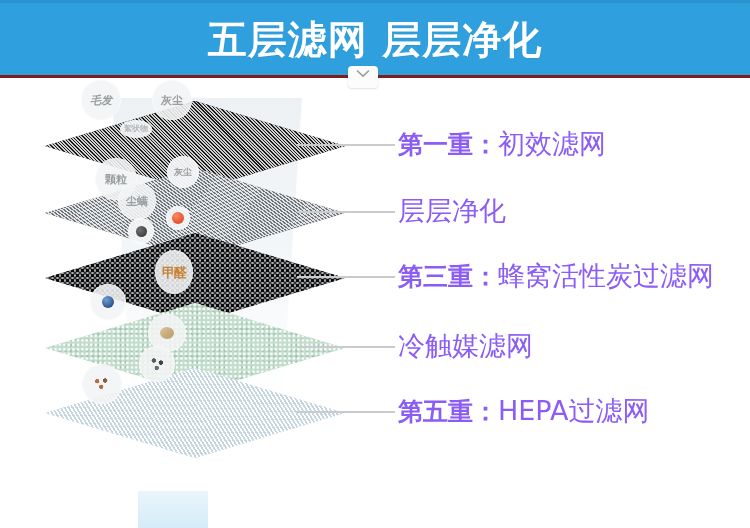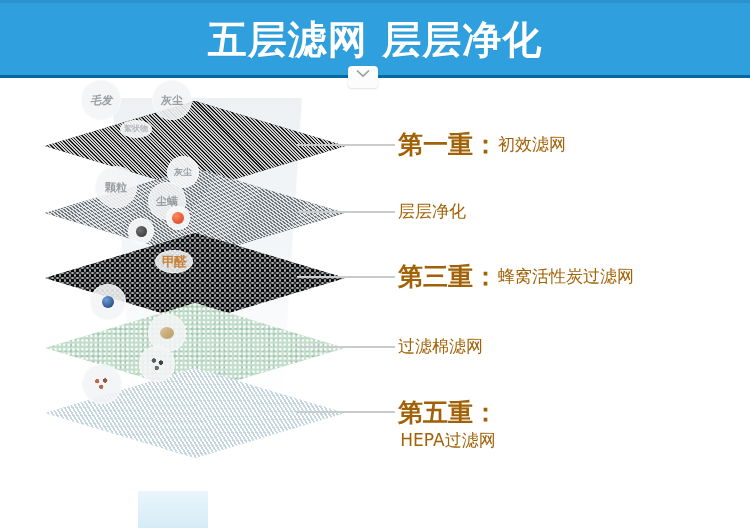--- a/index.html
+++ b/index.html
@@ -10,21 +10,21 @@
     overflow:hidden;
     position:relative;
   }
   #root{position:relative;width:750px;height:528px;overflow:hidden;background:#fff;}
 
   
   .banner{
     position:absolute;left:0;top:0;width:750px;height:78px;
     background:#2fa0dd;
     border-top:3px solid #2a93cd;
-    border-bottom:3px solid #0369a1;
+    border-bottom:3px solid #7f1d1d;
     box-sizing:border-box;
   }
   .banner-title{
     position:absolute;left:0;top:0;width:750px;height:72px;
     display:flex;align-items:center;justify-content:center;
     color:#ffffff;
     font-size:39px;
     font-weight:bold;
     letter-spacing:1px;
     line-height:1;
@@ -117,24 +117,24 @@
   .bub .glyph{font-size:11px;}
 
   
   .conn{position:absolute;height:2px;background:#c9cbcd;}
 
   
   .legend{position:absolute;left:398px;top:84px;width:340px;}
   .legend-row{
     position:absolute;left:0;height:30px;
     display:flex;align-items:center;white-space:nowrap;
-    color:#a16207;
+    color:#8b5cf6;
   }
   .legend-idx{font-size:25px;font-weight:bold;letter-spacing:0px;}
-  .legend-desc{font-size:17px;font-weight:normal;letter-spacing:0px;}
+  .legend-desc{font-size:27px;font-weight:normal;letter-spacing:0px;}
 
   
   .arrow{
     position:absolute;left:103px;top:413px;width:140px;height:82px;
     background:linear-gradient(180deg,#e9f5fb 0%,#d5ecf7 45%,#bfe2f3 100%);
     clip-path:polygon(25% 0%, 75% 0%, 75% 56%, 100% 56%, 50% 100%, 0% 56%, 25% 56%);
   }
 </style>
 </head>
 <body>
@@ -169,42 +169,42 @@
     </div>
     <div class="bub small" style="left:120px;top:42px;width:32px;height:18px;">
       <span class="glyph" style="font-size:8px;color:#b4b8bb;">絮状物</span>
     </div>
 
     <div class="layer" style="left:45px;top:90px;">
       <div class="slab-edge"></div>
       <div class="slab-rim"></div>
       <div class="slab tex-gray-granule"></div>
     </div>
-    <div class="bub" style="left:95px;top:88px;width:42px;height:42px;">
+    <div class="bub" style="left:95px;top:80px;width:42px;height:42px;">
       <span class="glyph">颗粒</span>
     </div>
     <div class="bub small" style="left:167px;top:78px;width:32px;height:32px;">
       <span class="glyph" style="font-size:9px;">灰尘</span>
     </div>
-    <div class="bub" style="left:148px;top:104px;width:38px;height:38px;text-align:center;">
+    <div class="bub" style="left:118px;top:104px;width:38px;height:38px;text-align:center;">
       <span class="glyph">尘螨</span>
     </div>
 
     <div class="layer" style="left:45px;top:155px;">
       <div class="slab-edge"></div>
       <div class="slab-rim"></div>
       <div class="slab tex-honeycomb"></div>
     </div>
     <div class="bub small" style="left:128px;top:140px;width:26px;height:26px;">
       <span style="display:block;width:11px;height:11px;border-radius:50%;background:radial-gradient(circle at 35% 35%,#6d6f72,#2f3134);"></span>
     </div>
     <div class="bub small" style="left:166px;top:128px;width:24px;height:24px;">
       <span style="display:block;width:12px;height:12px;border-radius:50%;background:radial-gradient(circle at 35% 30%,#ff8a5c,#d23b1e);"></span>
     </div>
-    <div class="bub" style="left:155px;top:172px;width:38px;height:23px;">
+    <div class="bub" style="left:155px;top:172px;width:38px;height:44px;">
       <span class="glyph" style="color:#c88236;font-size:13px;letter-spacing:-1px;">甲醛</span>
     </div>
 
     <div class="layer" style="left:45px;top:225px;">
       <div class="slab-edge"></div>
       <div class="slab-rim"></div>
       <div class="slab tex-green-cotton"></div>
     </div>
     <div class="bub" style="left:90px;top:206px;width:36px;height:36px;">
       <span style="display:block;width:12px;height:12px;border-radius:50%;background:radial-gradient(circle at 35% 30%,#6f9fd8,#15386e);"></span>
@@ -243,23 +243,23 @@
         <span class="legend-desc">初效滤网</span>
       </div>
       <div class="legend-row" style="top:34px;">
         <span class="legend-desc">层层净化</span>
       </div>
       <div class="legend-row" style="top:99px;">
         <span class="legend-idx">第三重：</span>
         <span class="legend-desc">蜂窝活性炭过滤网</span>
       </div>
       <div class="legend-row" style="top:169px;">
-        <span class="legend-desc">过滤棉滤网</span>
-      </div>
-      <div class="legend-row" style="top:234px;flex-direction:column;">
+        <span class="legend-desc">冷触媒滤网</span>
+      </div>
+      <div class="legend-row" style="top:234px;">
         <span class="legend-idx">第五重：</span>
         <span class="legend-desc">HEPA过滤网</span>
       </div>
     </div>
 
     <div class="arrow"></div>
 
   </div>
 </div>
 

